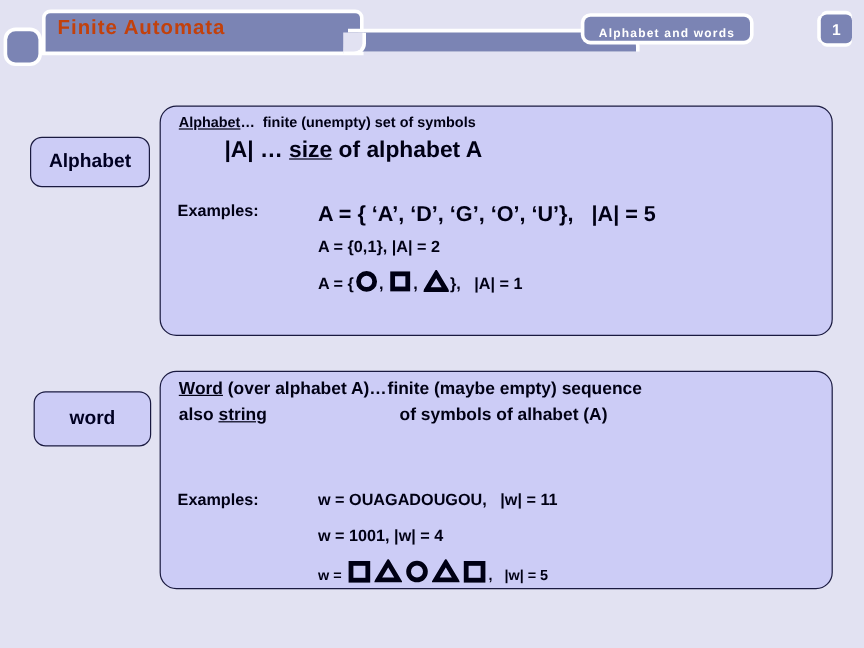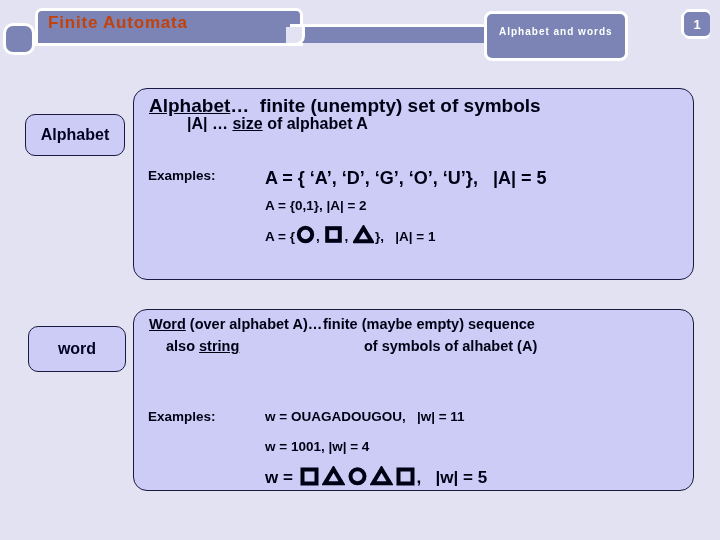--- a/index.html
+++ b/index.html
@@ -72,26 +72,26 @@
     height: 26px;
     background: #7b84b4;
     border-radius: 7px;
     box-shadow: 0 0 0 3px #ffffff;
   }
   .chip-topic {
     position: absolute;
     left: 487px;
     top: 14px;
     height: 20px;
-    padding: 12px 12px;
+    padding: 0 12px;
     background: #7b84b4;
     border-radius: 5px;
     box-shadow: 0 0 0 3px #ffffff;
     display: flex;
-    align-items: flex-start;
+    align-items: flex-end;
     justify-content: center;
   }
   .chip-topic span {
     font-size: 10px;
     font-weight: bold;
     color: #ffffff;
     letter-spacing: 1px;
     white-space: nowrap;
   }
   .chip-num {
@@ -163,37 +163,37 @@
 
   .defn {
     position: absolute;
     color: #000014;
     font-weight: bold;
     white-space: nowrap;
   }
   .u { text-decoration: underline; }
 
   
-  .a-def1 { left: 15px; top: 6px;  font-size: 19px; }
-  .a-def2 { left: 53px; top: 26px; font-size: 16px; }
+  .a-def1 { left: 15px; top: 6px;  font-size: 12px; }
+  .a-def2 { left: 53px; top: 26px; font-size: 19px; }
   .a-exlabel { left: 14px; top: 79px; font-size: 13.5px; }
   .a-ex1 { left: 131px; top: 79px;  font-size: 18px; }
   .a-ex2 { left: 131px; top: 109px; font-size: 13.5px; }
   .a-ex3 { left: 131px; top: 136px; font-size: 13.5px; }
 
   
   .w-def1 { left: 15px; top: 6px;   font-size: 14.5px; }
-  .w-def2 { left: 32px; top: 28px;  font-size: 14.5px; text-align: center; }
+  .w-def2 { left: 15px; top: 28px;  font-size: 14.5px; text-align: center; }
   .w-def1b { left: 189px; top: 6px;  font-size: 14.5px; text-align: center; }
-  .w-def2b { left: 199px; top: 28px; font-size: 14.5px; margin-left: 31px; }
+  .w-def2b { left: 199px; top: 28px; font-size: 14.5px; }
   .w-def3 { left: 190px; top: 50px; font-size: 14.5px; }
   .w-exlabel { left: 14px; top: 99px;  font-size: 13.5px; }
   .w-ex1 { left: 131px; top: 99px;  font-size: 13.5px; }
   .w-ex2 { left: 131px; top: 129px; font-size: 13.5px; }
-  .w-ex3 { left: 131px; top: 156px; font-size: 17px; }
+  .w-ex3 { left: 131px; top: 156px; font-size: 12px; }
 
   
   .shape {
     display: inline-block;
     vertical-align: -3px;
     margin: 0 1px;
   }
   .shape svg { display: block; }
 </style>
 </head>

